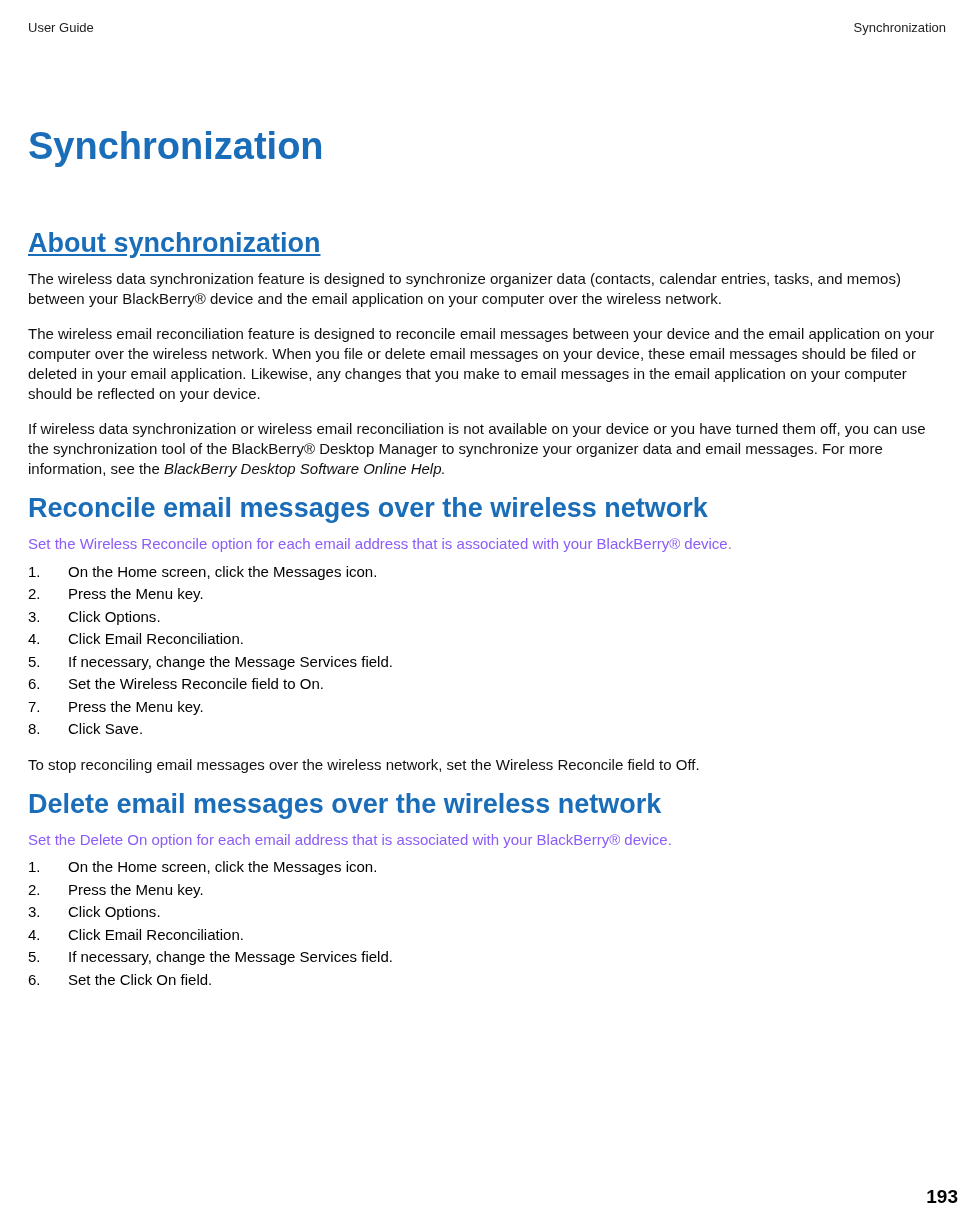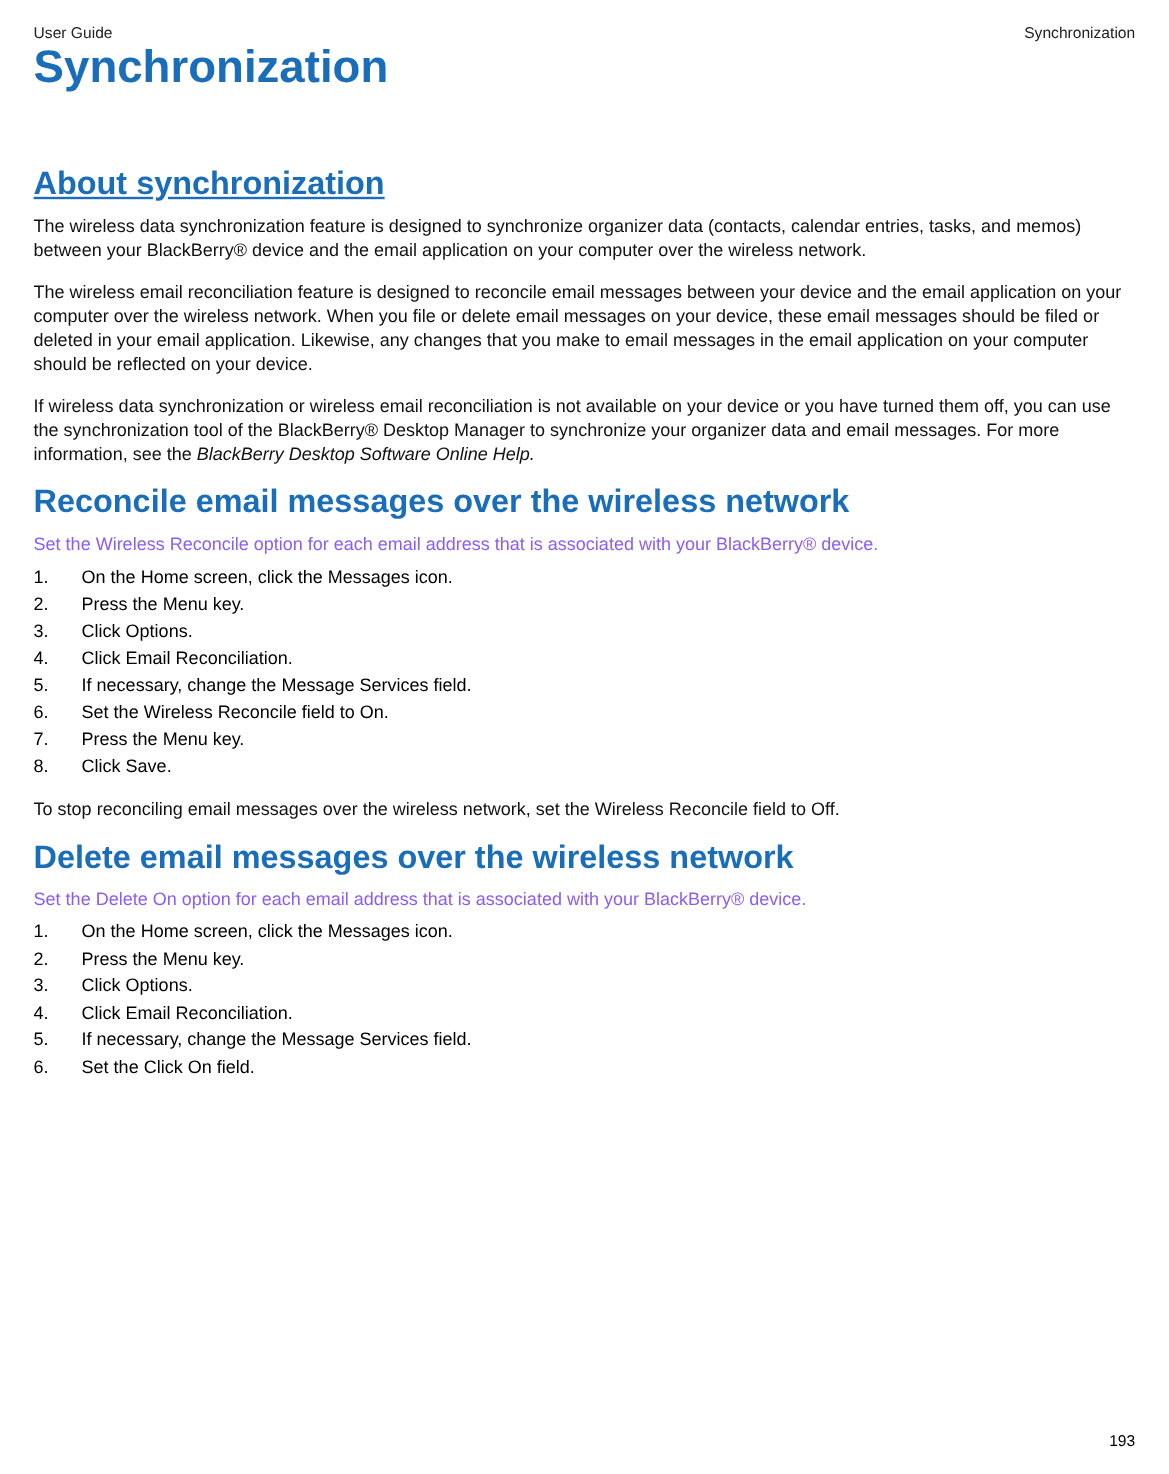--- a/index.html
+++ b/index.html
@@ -14,20 +14,21 @@
       width: 974px;
       height: 1228px;
       padding: 20px 28px;
       position: relative;
     }
     .header {
       display: flex;
       justify-content: space-between;
       font-size: 13px;
       color: #222;
+      margin-bottom: 90px;
     }
     h1 {
       color: #1a6db8;
       font-size: 38px;
       font-weight: 600;
       margin-bottom: 60px;
     }
     h2 {
       color: #1a6db8;
       font-size: 27px;
@@ -72,22 +73,23 @@
     }
     .b {
       font-weight: 400;
     }
     .i {
       font-style: italic;
     }
     .page-number {
       position: absolute;
       bottom: 20px;
-      right: 28px;
-      font-size: 13px;
+      right: 16px;
+      font-size: 19px;
+      font-weight: bold;
     }
   </style>
 </head>
 <body>
 
 <div class="header">
   <span>User Guide</span>
   <span>Synchronization</span>
 </div>
 

